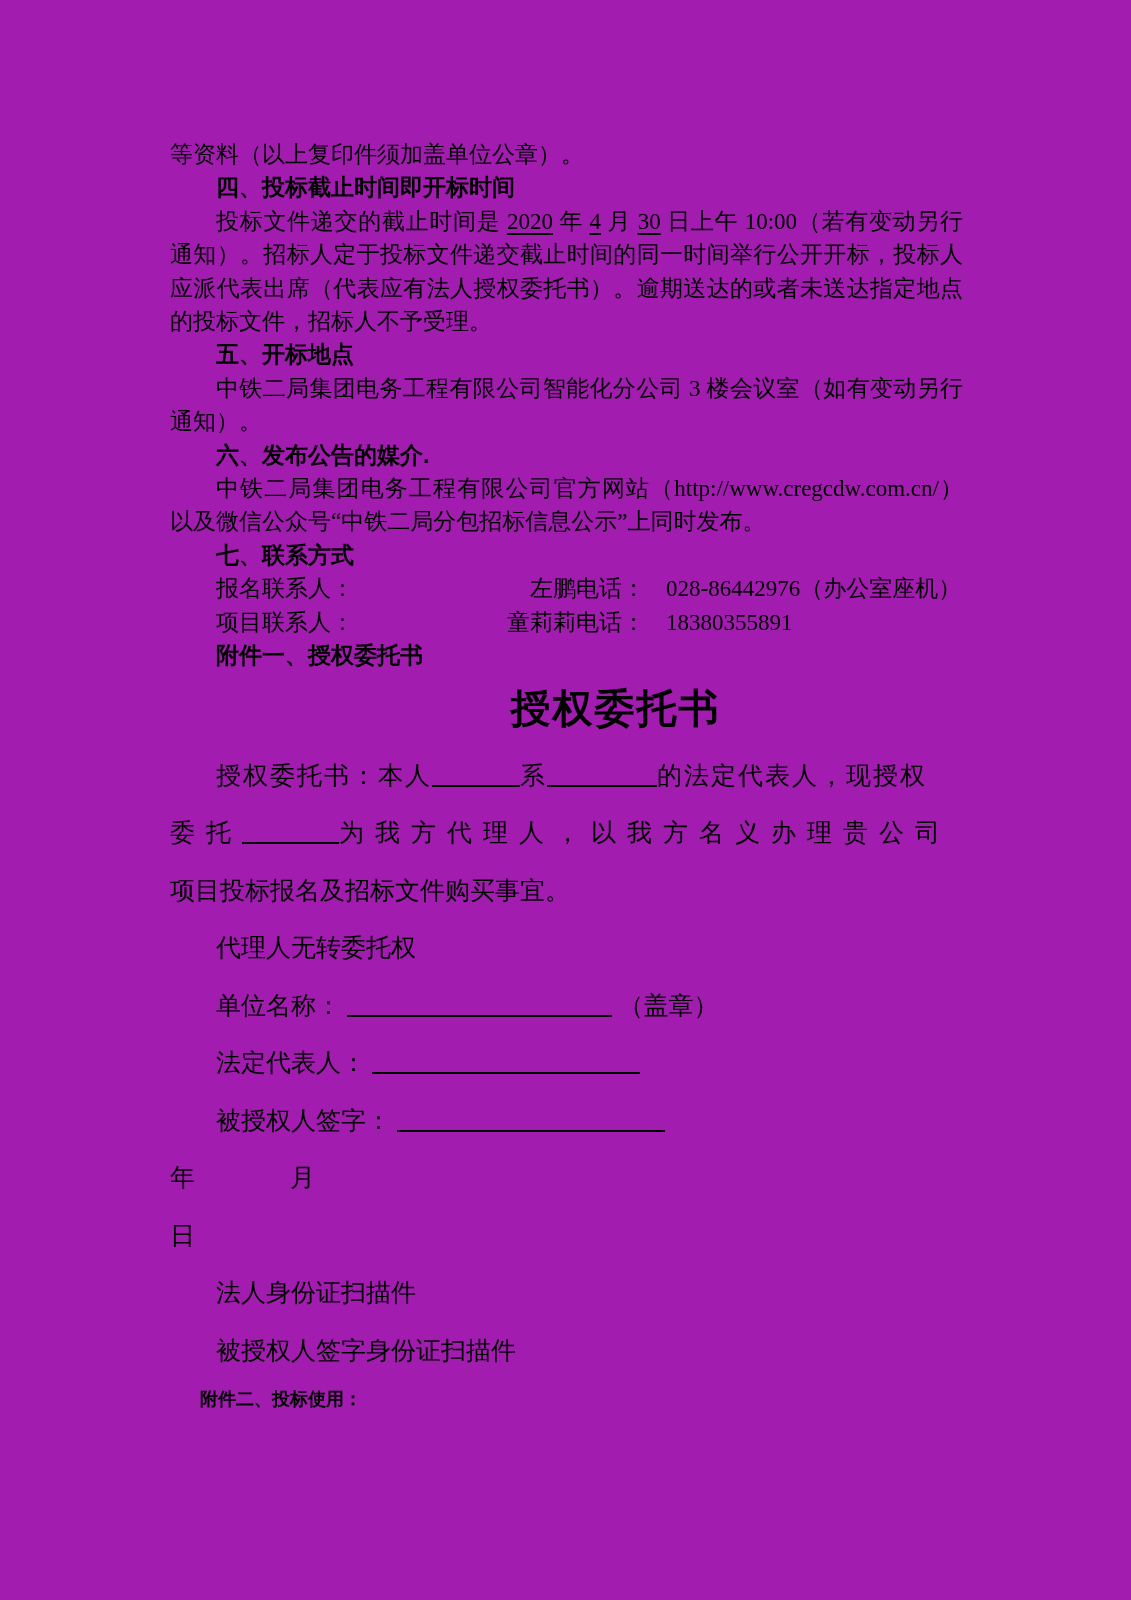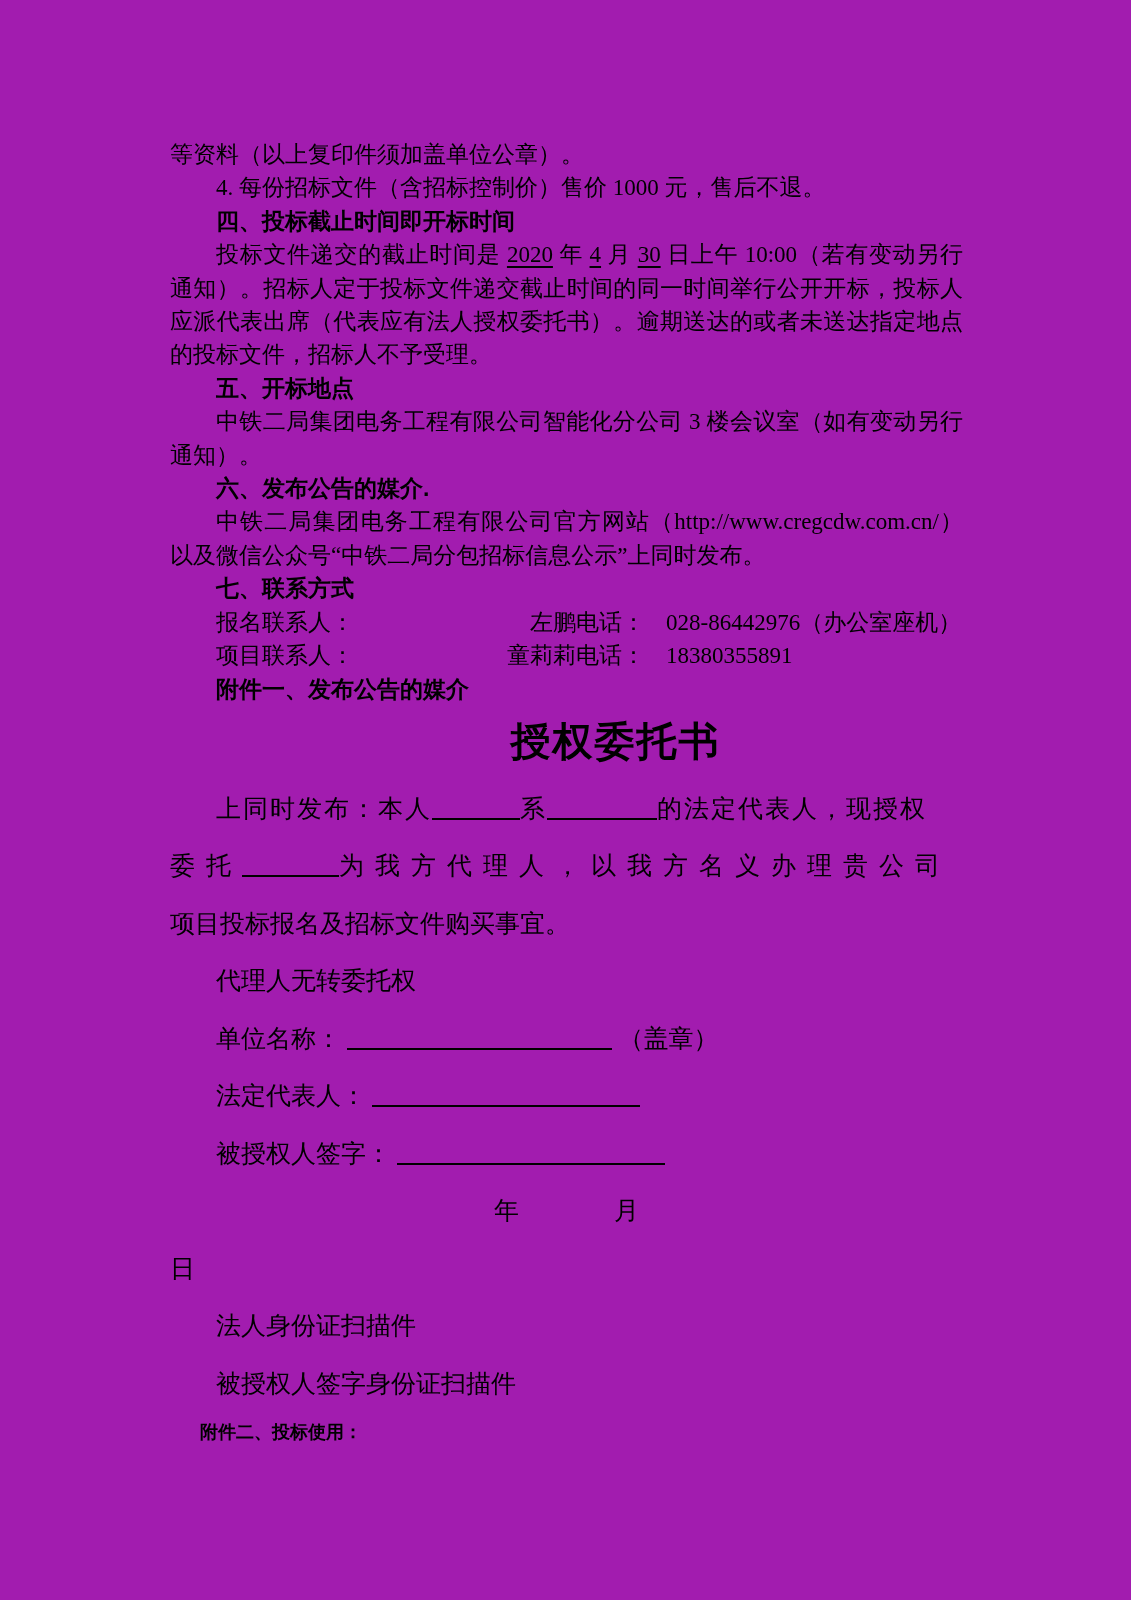--- a/index.html
+++ b/index.html
@@ -31,35 +31,34 @@
   }
   .poa-line{font-size:25px;line-height:57.5px;margin:0;}
   .ls1{letter-spacing:2px;}
   .ls2{letter-spacing:11px;}
   .blank{display:inline-block;border-bottom:2px solid #000;height:25px;vertical-align:-3px;}
   .b88{width:88px;}
   .b110{width:110px;}
   .b97{width:97px;}
   .b265{width:265px;}
   .b268{width:268px;}
-  .date-line{text-align:center;}
+  .date-line{text-align:left;}
   .dspace{display:inline-block;width:95px;}
   .att2{
     font-family:"Liberation Sans","DejaVu Sans",sans-serif;
     font-weight:700;font-size:18px;line-height:40px;margin:0;padding-left:30px;
   }
 </style>
 </head>
 <body>
 
 <div class="page">
 
   <p class="line">等资料（以上复印件须加盖单位公章）。</p>
 
-  <p class="line ind">4. 每份招标文件（含招标控制价）售价 1000 元，售后不退。</p>
 
   <p class="line ind hd">四、投标截止时间即开标时间</p>
 
   <p class="line ind"><span>投标文件递交的截止时间是 </span><u class="dt">2020</u><span> 年 </span><u class="dt">4</u><span> 月 </span><u class="dt">30</u><span> 日上午 10:00（若有变动另行通知）。招标人定于投标文件递交截止时间的同一时间举行公开开标，投标人应派代表出席（代表应有法人授权委托书）。逾期送达的或者未送达指定地点的投标文件，招标人不予受理。</span></p>
 
   <p class="line ind hd">五、开标地点</p>
 
   <p class="line ind">中铁二局集团电务工程有限公司智能化分公司 3 楼会议室（如有变动另行通知）。</p>
 
   <p class="line ind hd">六、发布公告的媒介.</p>
@@ -75,25 +74,25 @@
     <span class="c-phone">028-86442976（办公室座机）</span>
   </div>
 
   <div class="contact-row">
     <span class="c-label">项目联系人：</span>
     <span class="c-name">童莉莉</span>
     <span class="c-plabel">电话：</span>
     <span class="c-phone">18380355891</span>
   </div>
 
-  <p class="line ind hd">附件一、发布公告的媒介</p>
+  <p class="line ind hd">附件一、授权委托书</p>
 
   <div class="poa-title">授权委托书</div>
 
-  <p class="poa-line ls1 ind"><span>上同时发布：本人</span><span class="blank b88"></span><span>系</span><span class="blank b110"></span><span>的法定代表人，现授权</span></p>
+  <p class="poa-line ls1 ind"><span>授权委托书：本人</span><span class="blank b88"></span><span>系</span><span class="blank b110"></span><span>的法定代表人，现授权</span></p>
 
   <p class="poa-line ls2"><span>委托</span><span class="blank b97"></span><span>为我方代理人，以我方名义办理贵公司</span></p>
 
   <p class="poa-line">项目投标报名及招标文件购买事宜。</p>
 
   <p class="poa-line ind">代理人无转委托权</p>
 
   <p class="poa-line ind"><span>单位名称：</span> <span class="blank b265"></span> <span>（盖章）</span></p>
 
   <p class="poa-line ind"><span>法定代表人：</span> <span class="blank b268"></span></p>

